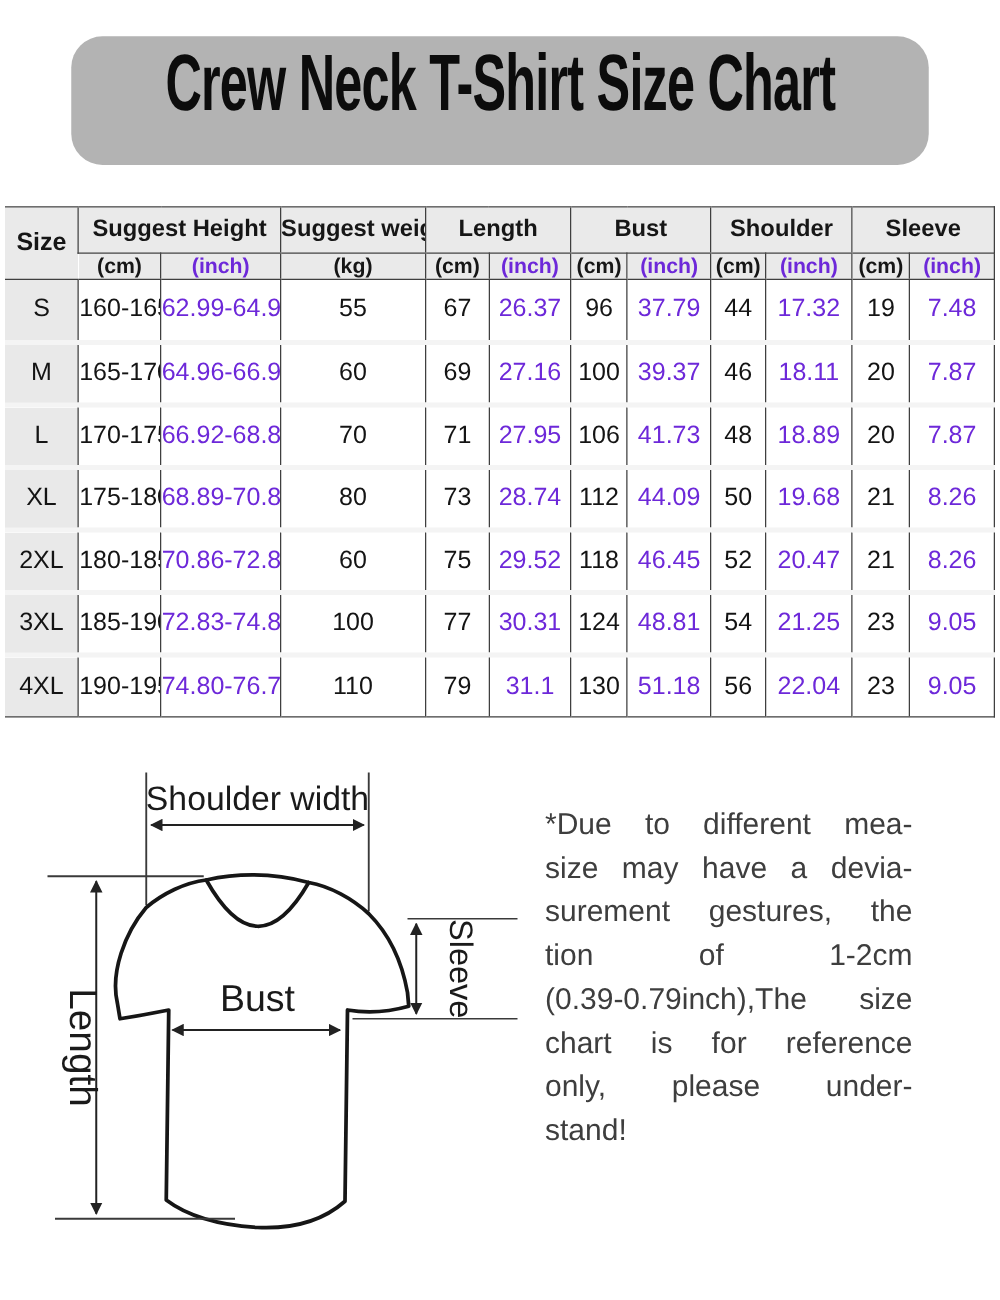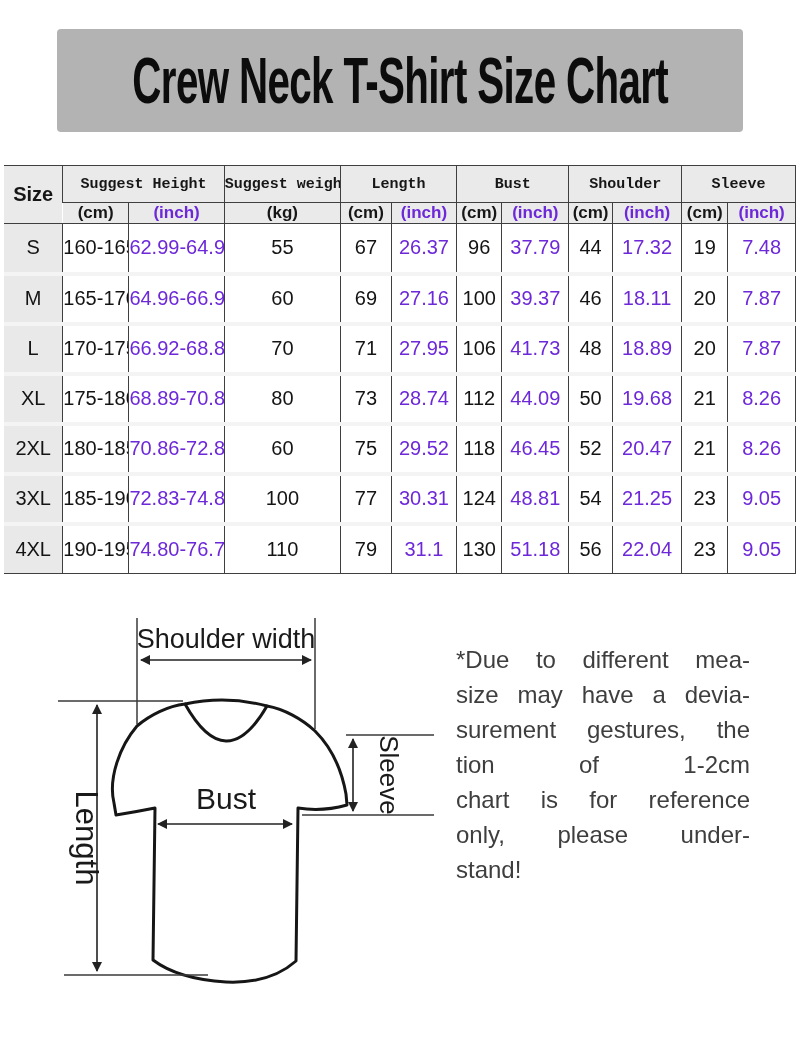--- a/index.html
+++ b/index.html
@@ -8,22 +8,22 @@
     width: 800px; height: 1040px;
     background: #ffffff;
     font-family: "Liberation Sans", sans-serif;
     overflow: hidden;
   }
   
   .title-banner {
     width: 686px; height: 103px;
     margin: 29px auto 0;
     background: #b3b3b3;
-    border-radius: 4px;
-    display: flex; align-items: center; justify-content: center;
+    border-radius: 25px;
+    display: flex; align-items: flex-start; justify-content: center;
   }
   .title-text {
     font-size: 64px;
     font-weight: 700;
     color: #0c0c0c;
     white-space: nowrap;
     letter-spacing: -1px;
     transform: scaleX(0.63);
     transform-origin: center;
   }
@@ -48,21 +48,21 @@
   .size-table thead th {
     background: #eaeaea;
     border-top: 1px solid #3f3f3f;
     border-bottom: 1px solid #3f3f3f;
     color: #161616;
     font-weight: 600;
   }
   .size-table thead tr.group-row { height: 37px; }
   .size-table thead tr.unit-row { height: 16px; }
   .head-size { font-size: 20px; font-weight: 600; }
-  .group-head { font-size: 15px; font-family: Liberation Mono, monospace; }
+  .group-head { font-size: 19px; }
   .unit-head { font-size: 17px; font-weight: 400; }
   .size-table tbody td {
     background: #ffffff;
     height: 50px;
     font-size: 20px;
     color: #141414;
   }
   .size-table tbody tr + tr td { border-top: 4px solid #f4f4f4; }
   .size-table tbody tr:last-child td { border-bottom: 1px solid #3f3f3f; }
   .size-table tbody td.size-cell { background: #e9e9e9; }
@@ -77,21 +77,21 @@
   col.w-bcm    { width: 5.7%; }
   col.w-binch  { width: 8.4%; }
   col.w-shcm   { width: 5.5%; }
   col.w-shinch { width: 8.7%; }
   col.w-slcm   { width: 5.8%; }
   col.w-slinch { width: 8.5%; }
   
   .bottom {
     display: flex;
     margin-top: 24px;
-    padding-left: 40px;
+    padding-left: 20px;
   }
   .diagram-svg { flex: 0 0 auto; }
   .diagram-label {
     font-family: "Liberation Sans", sans-serif;
     fill: #1a1a1a;
   }
   .note {
     width: 294px;
     margin-left: 16px;
     padding-top: 44px;
@@ -284,17 +284,18 @@
     <line x1="24" y1="377" x2="168" y2="377" stroke="#3a3a3a" stroke-width="1.5"></line>
     <line x1="57" y1="107" x2="57" y2="373" stroke="#222222" stroke-width="1.6" marker-start="url(#ah)" marker-end="url(#ah)"></line>
     <text class="diagram-label" x="36" y="240" font-size="31" text-anchor="middle" transform="rotate(90 36 240)">Length</text>
   </svg>
 
   <div class="note">
       <div class="note-line">*Due to different mea-</div>
       <div class="note-line">size may have a devia-</div>
       <div class="note-line">surement gestures, the</div>
       <div class="note-line">tion of 1-2cm</div>
+      <div class="note-line">(0.39-0.79inch),The size</div>
       <div class="note-line">chart is for reference</div>
       <div class="note-line">only, please under-</div>
       <div class="note-line">stand!</div>
     </div>
 </div>
 
 </body></html>

